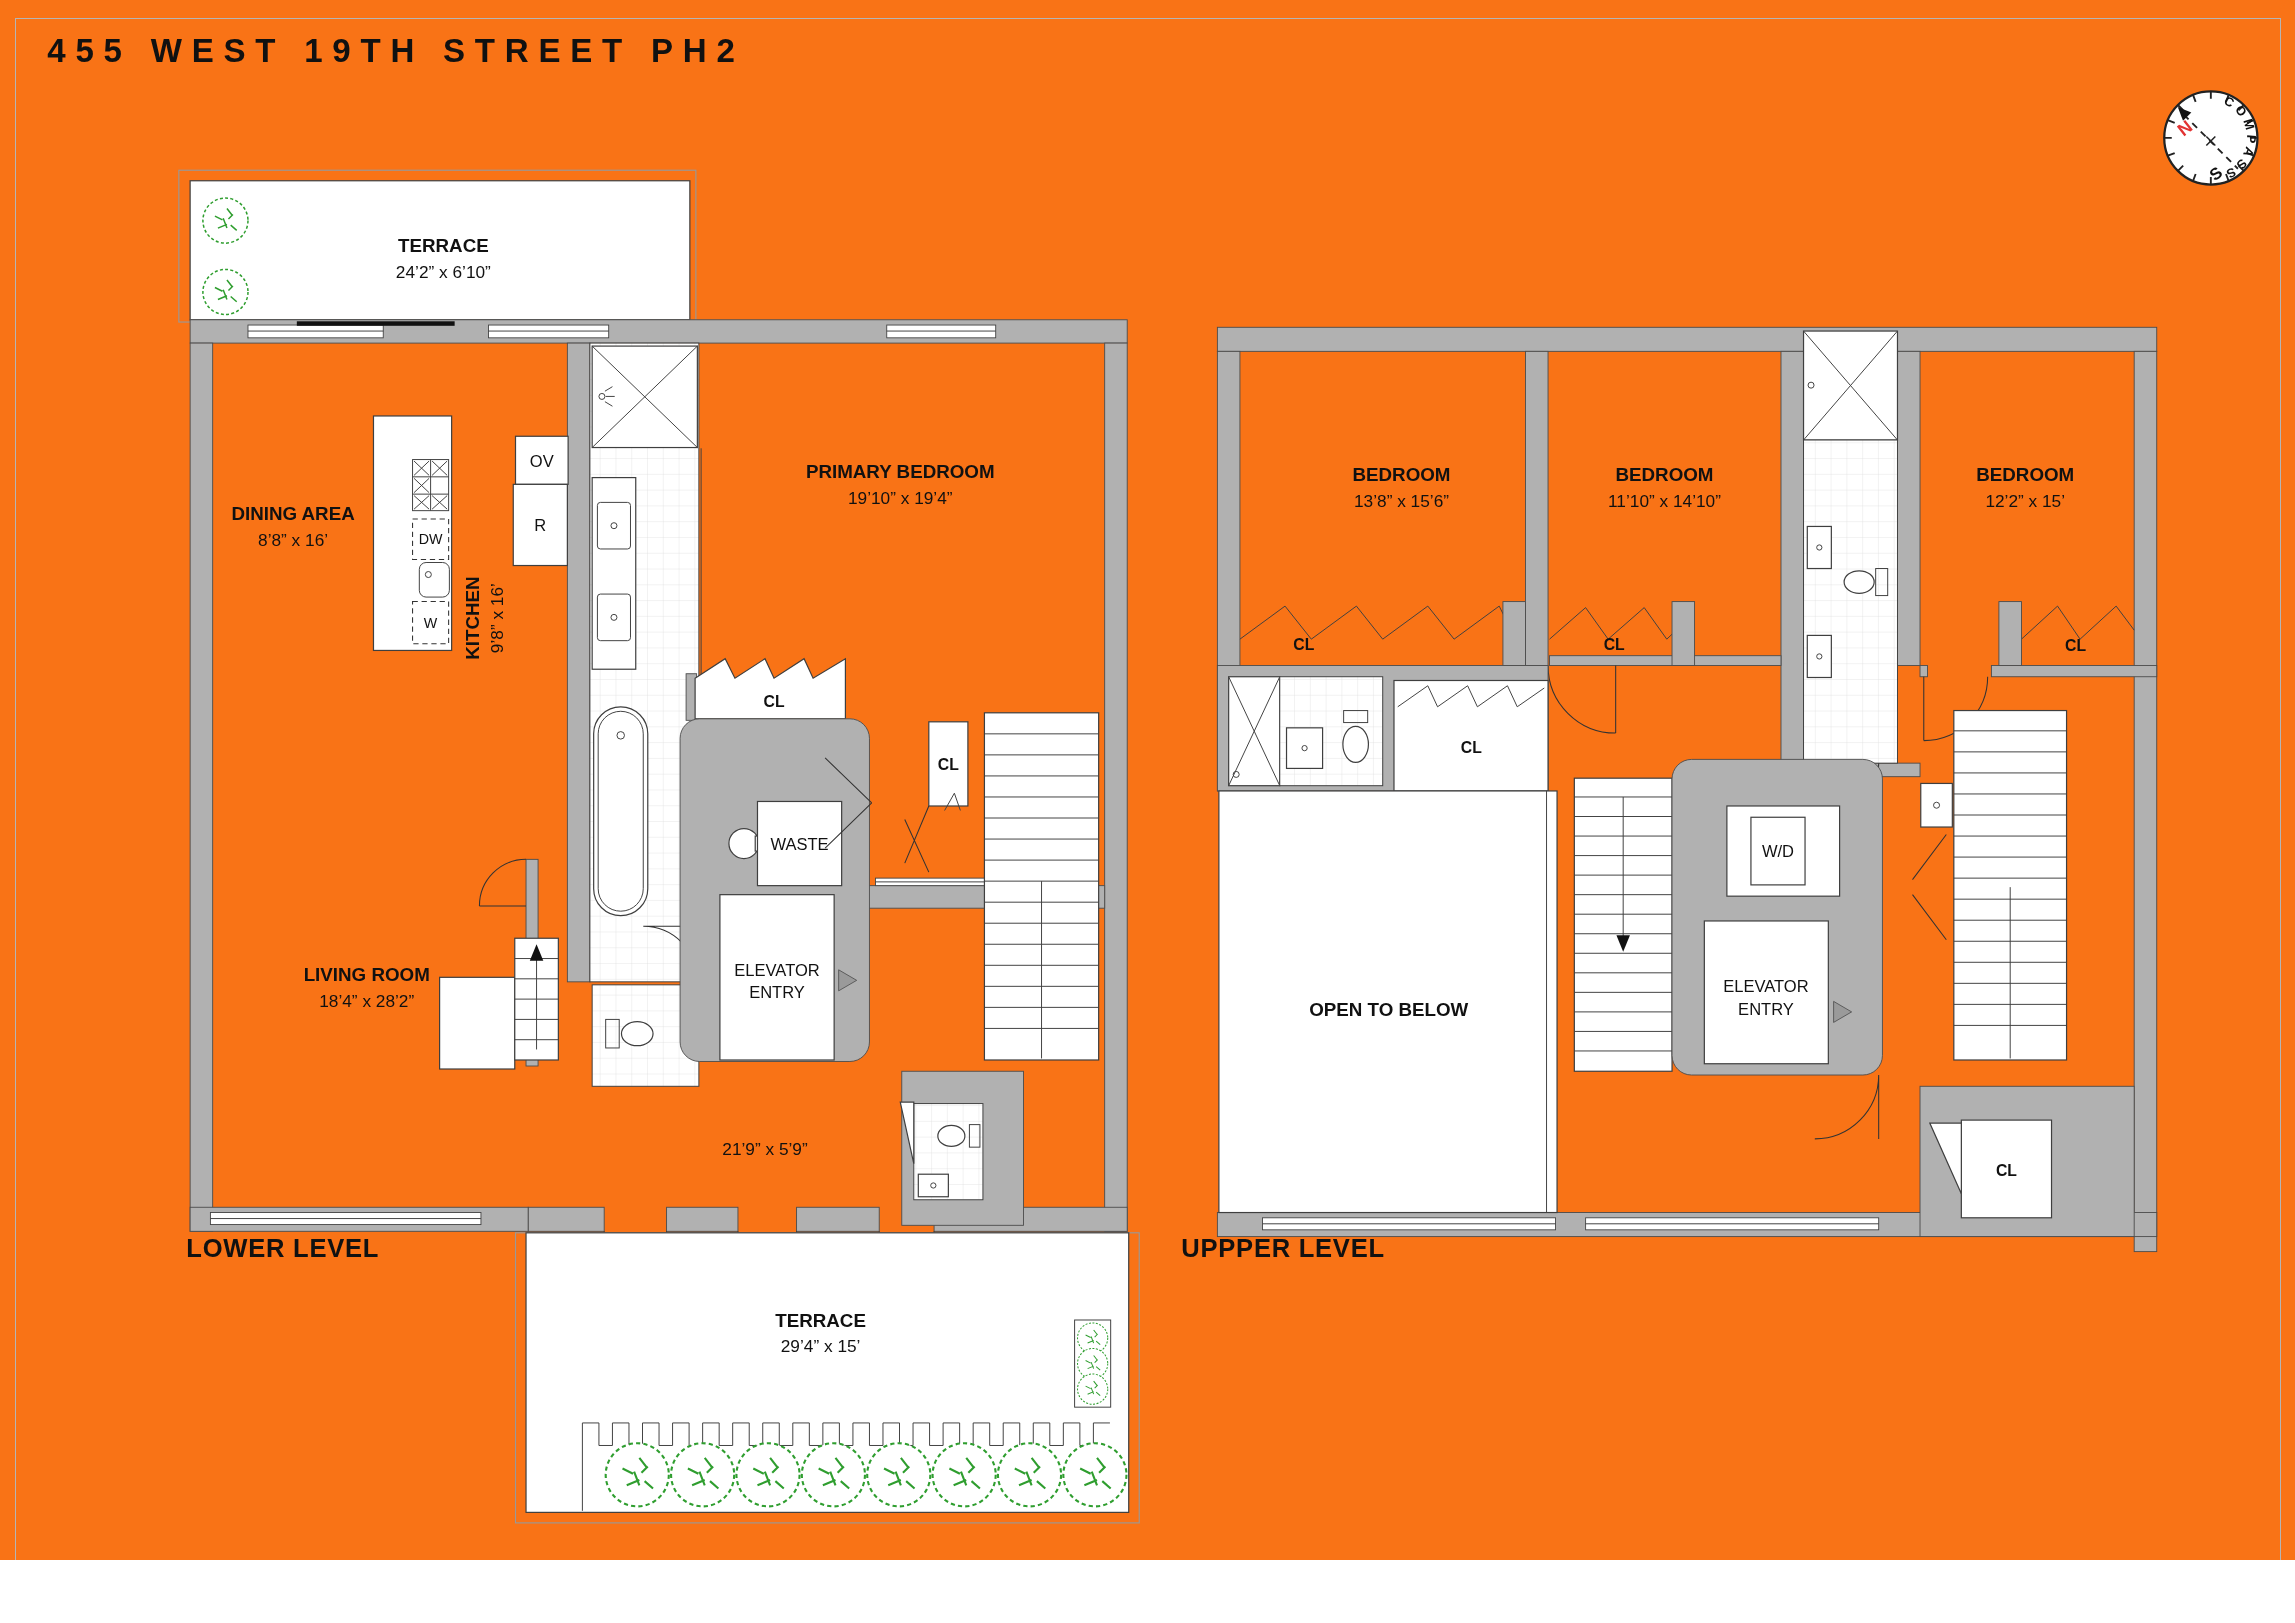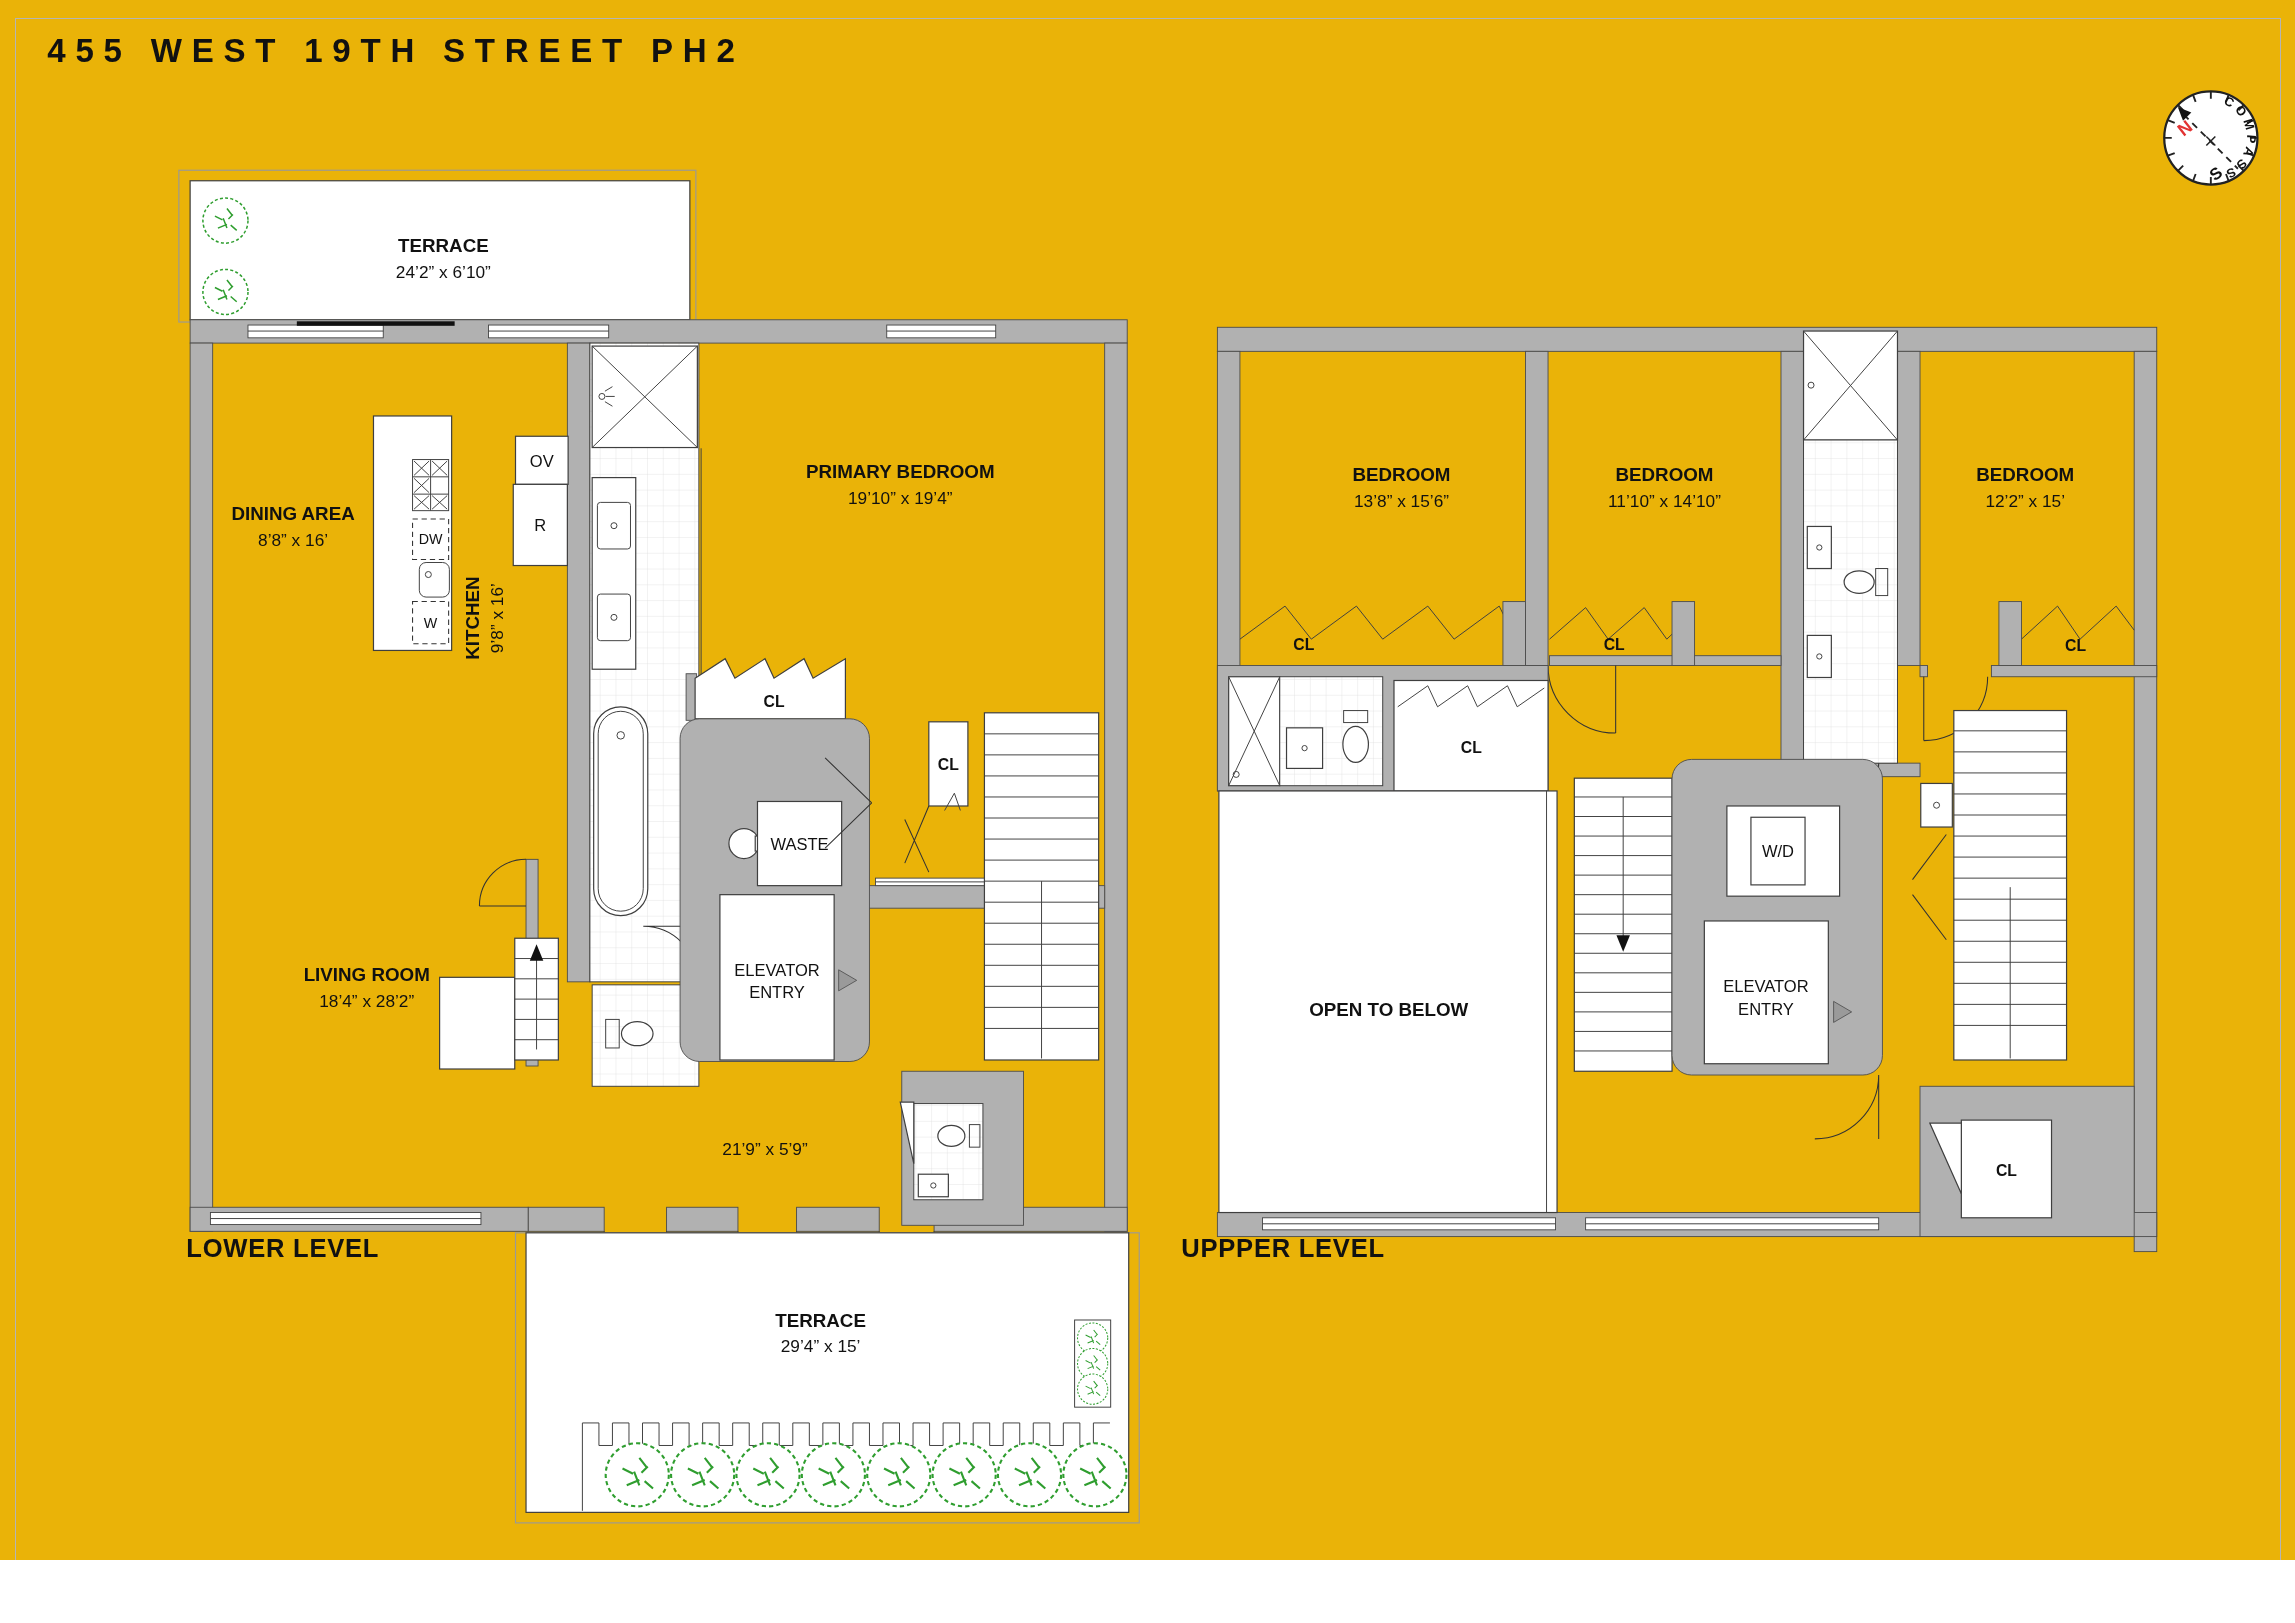--- a/index.html
+++ b/index.html
@@ -1,16 +1,16 @@
 <!DOCTYPE html>
 <html style="font-size:12px"><head>
 <meta charset="utf-8">
 <style>
   html,body{margin:0;padding:0;background:#fff;}
-  .page{position:relative;width:2295px;height:1560px;background:#eab308;overflow:hidden;
+  .page{position:relative;width:2295px;height:1560px;background:#f97316;overflow:hidden;
         font-family:"Liberation Sans",sans-serif;}
   .frame{position:absolute;left:15px;top:18px;width:2264px;height:1587px;
          border:0.8px solid #b5b5b5;}
   svg{position:absolute;left:0;top:0;}
   svg text{font-family:"Liberation Sans",sans-serif;fill:#111;}
   .title{font-size:44px;font-weight:bold;letter-spacing:13px;}
   .lvl-lbl{font-size:34px;font-weight:bold;letter-spacing:1px;}
   .room-lbl{font-size:25px;font-weight:bold;text-anchor:middle;}
   .room-dim{font-size:23px;text-anchor:middle;}
   .sm-lbl{font-size:21px;font-weight:bold;text-anchor:middle;}

